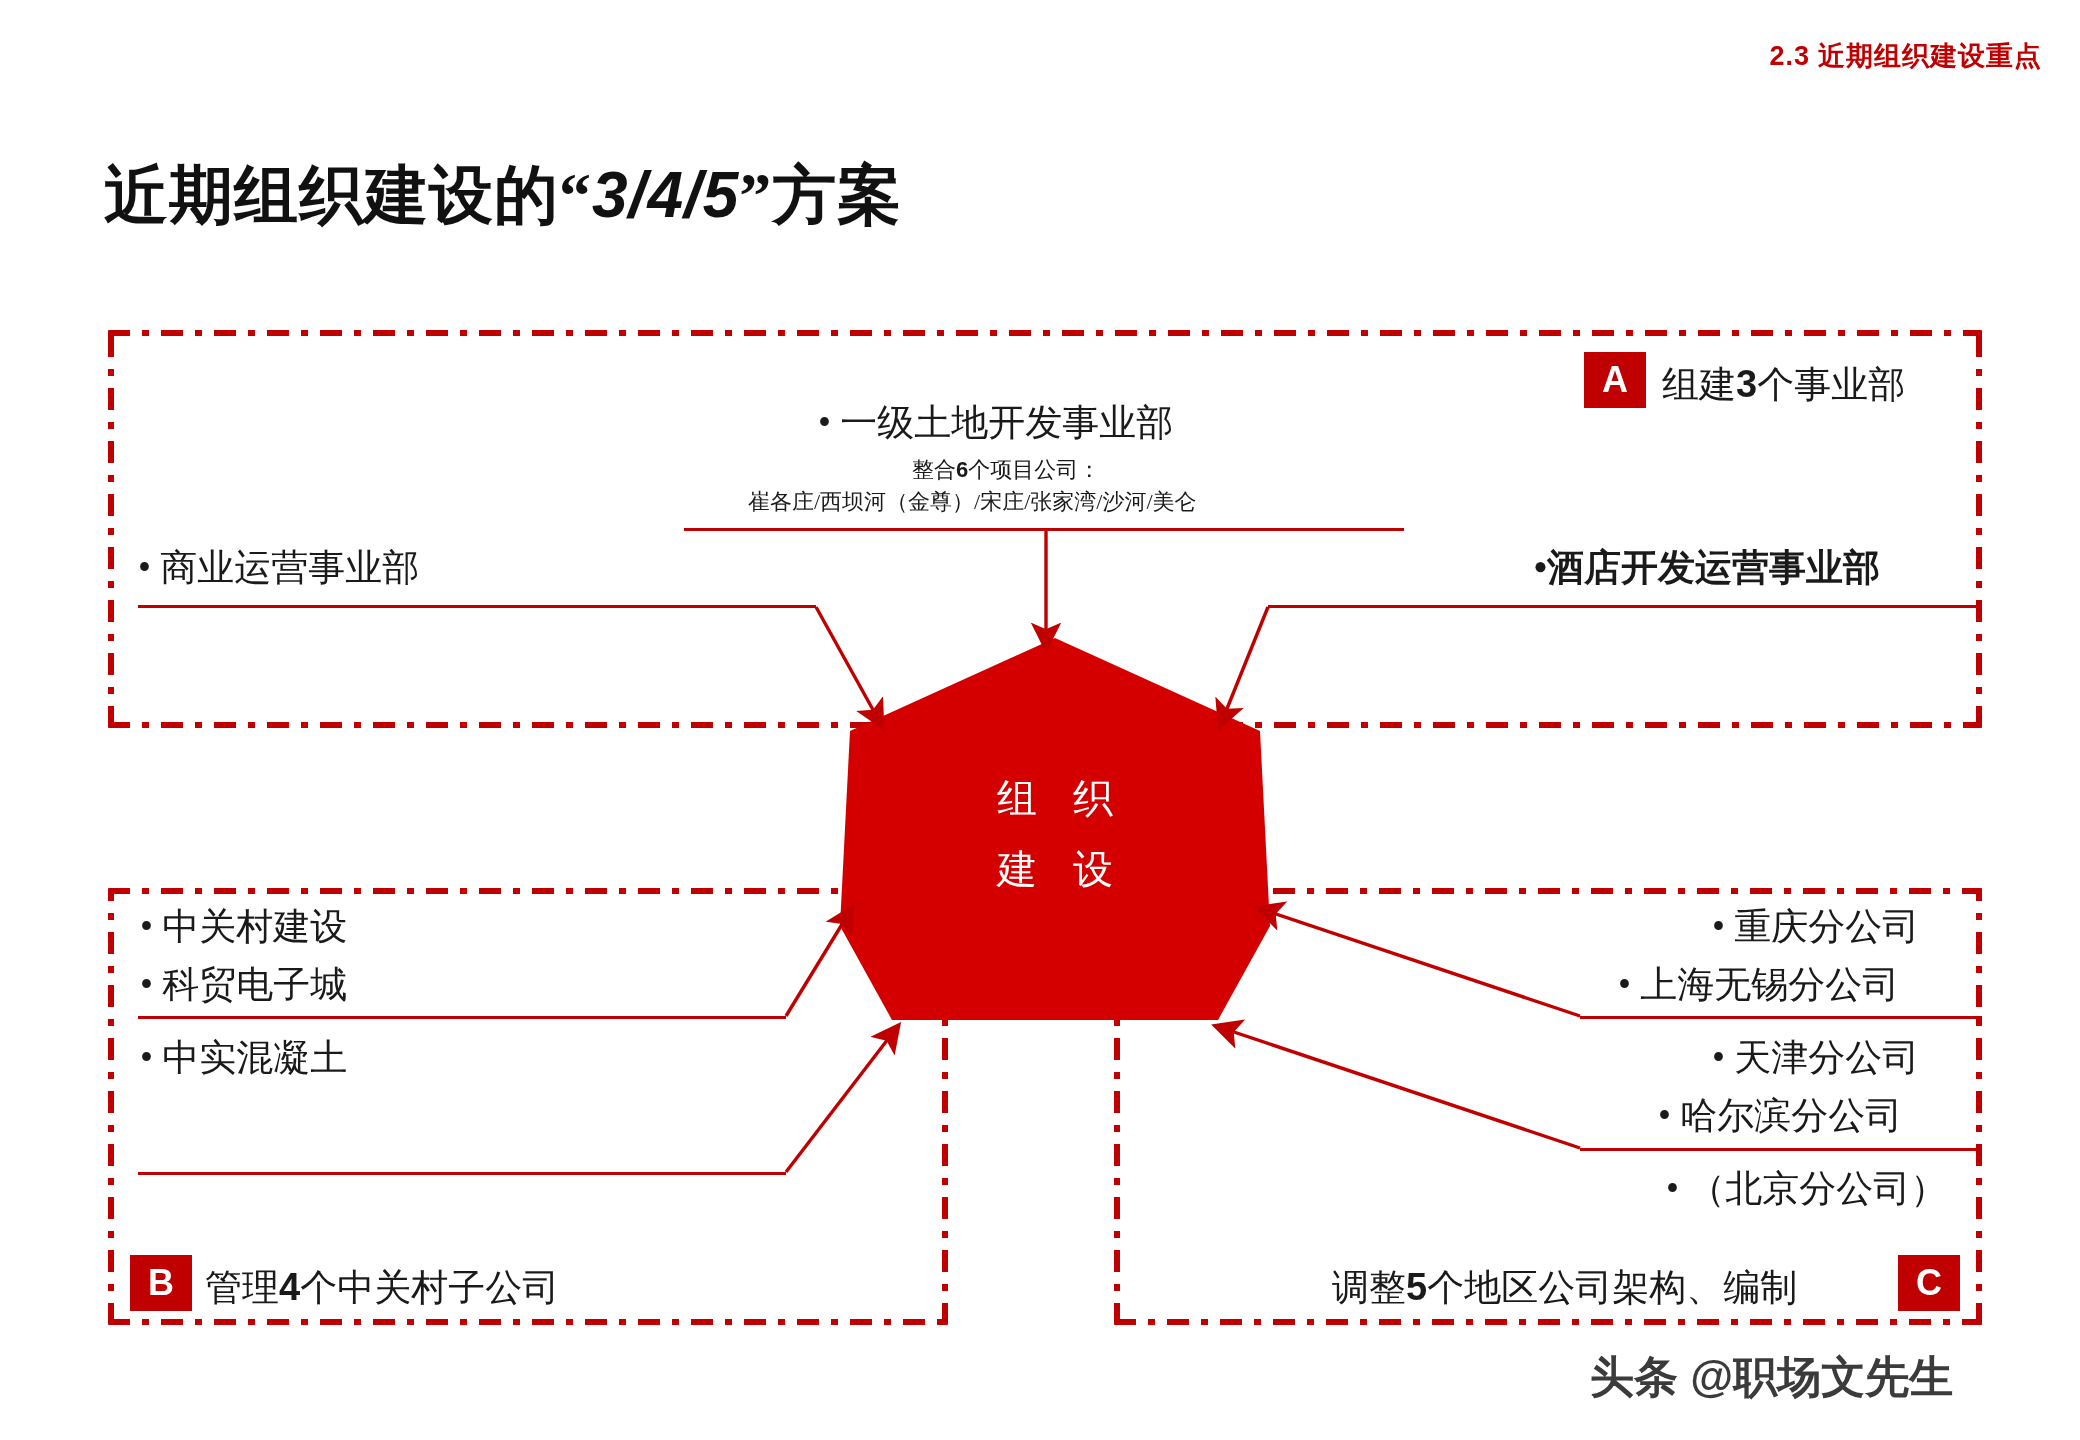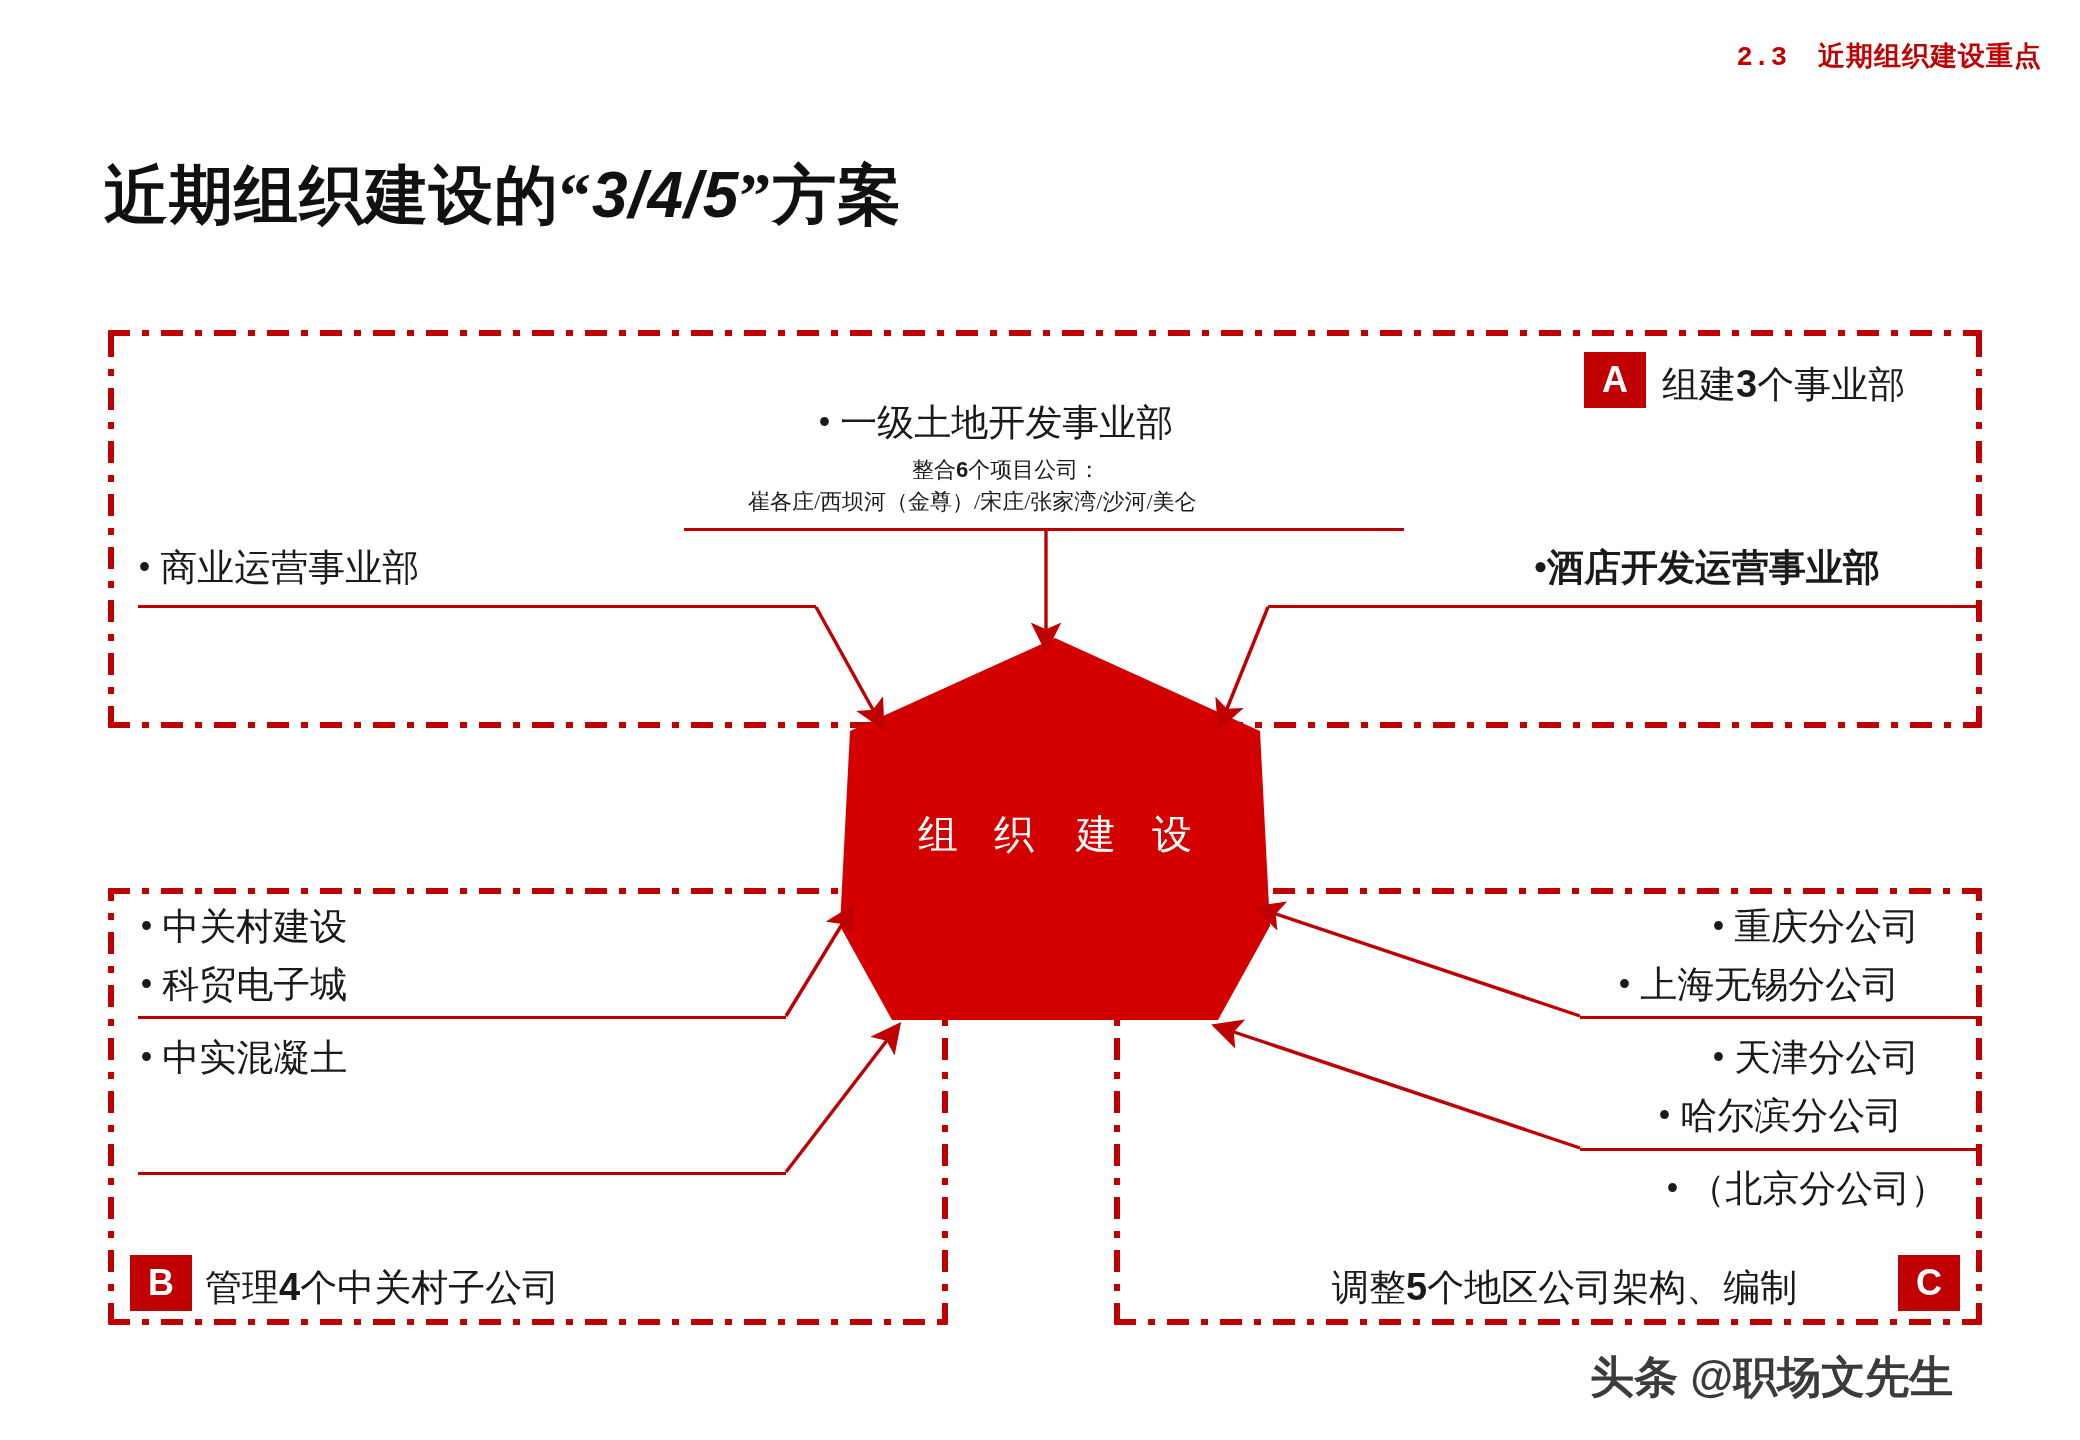--- a/index.html
+++ b/index.html
@@ -13,21 +13,21 @@
   .page { position: absolute; inset: 0; }
 
   
   .header-tag {
     position: absolute; top: 38px; right: 38px;
     font-family: "Liberation Sans", "DejaVu Sans", sans-serif;
     font-size: 27px; font-weight: bold; color: #c00000;
     letter-spacing: 1px;
     white-space: nowrap;
   }
-  .header-tag .num { margin-right: 30px; font-family: Liberation Mono, monospace; }
+  .header-tag .num { margin-right: 8px; }
 
   
   .slide-title {
     position: absolute; left: 104px; top: 152px;
     font-size: 64px; font-weight: bold; color: #111111;
     letter-spacing: 1px; white-space: nowrap;
     font-family: "Liberation Serif", "DejaVu Serif", serif;
   }
   .slide-title .lat {
     font-family: "Liberation Sans", "DejaVu Sans", sans-serif;
@@ -83,21 +83,21 @@
   #label-c { left: 1332px; top: 1263px; }
 
   
   #hept {
     position: absolute; left: 840px; top: 638px;
     width: 430px; height: 392px;
   }
   #hept-text {
     position: absolute; left: 840px; top: 638px;
     width: 430px; height: 392px;
-    display: flex; flex-direction: row;
+    display: flex; flex-direction: column;
     align-items: center; justify-content: center;
     gap: 16px;
     pointer-events: none;
     text-align: center;
   }
   #hept-text div {
     color: #ffffff; font-size: 40px; letter-spacing: 13px;
     text-indent: 13px;
     font-family: "Liberation Serif", "DejaVu Serif", serif;
   }

